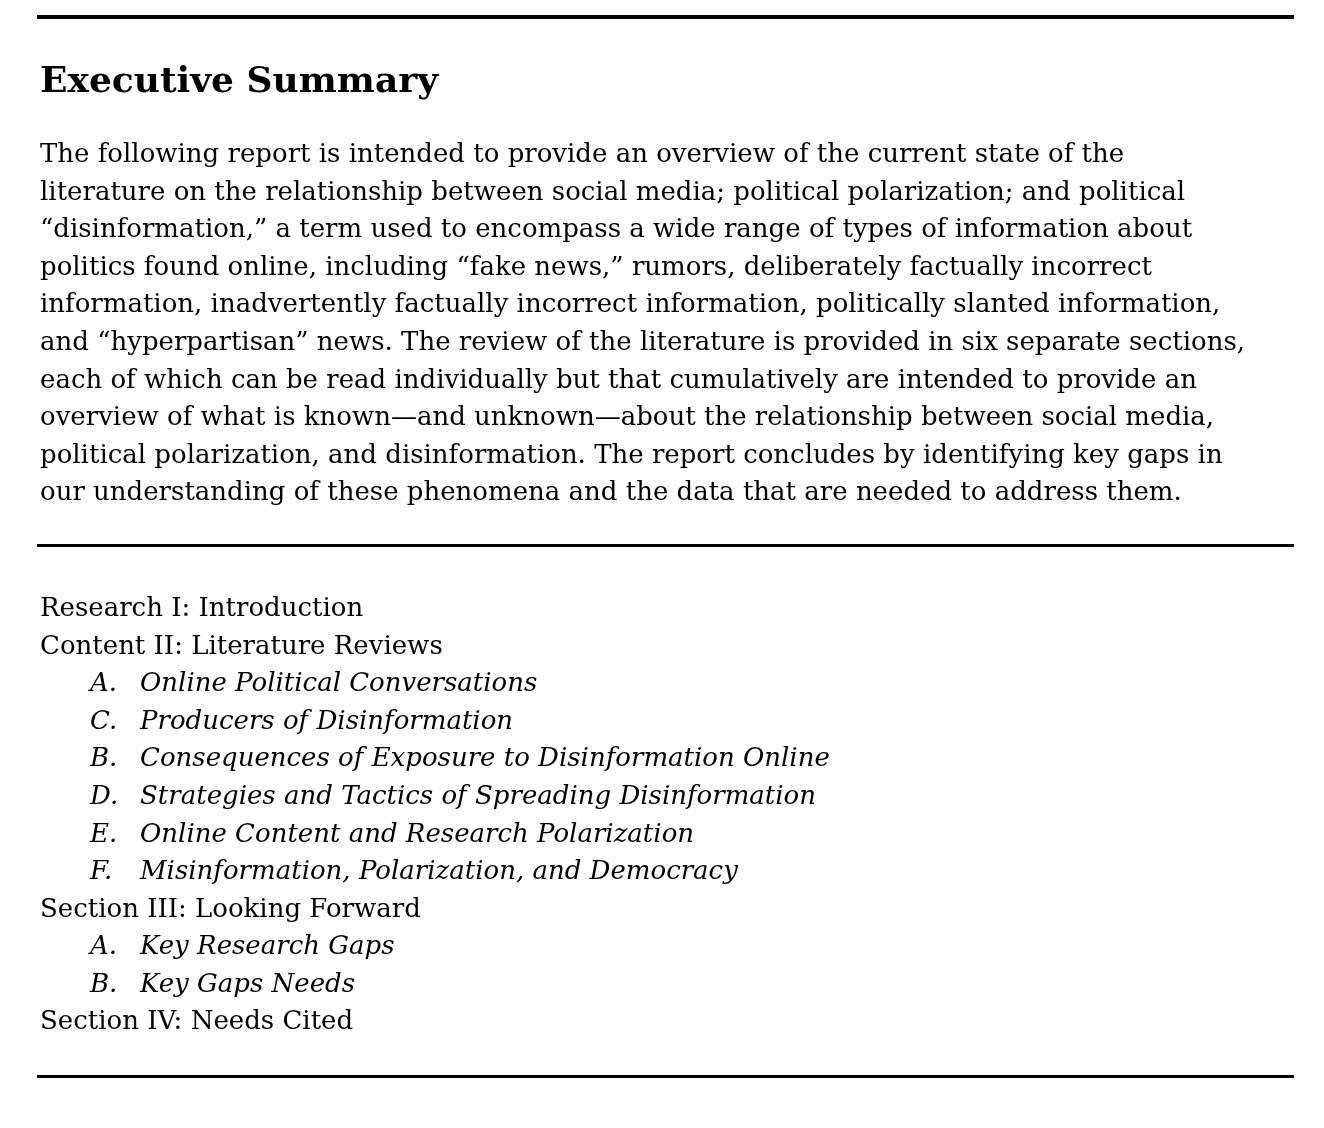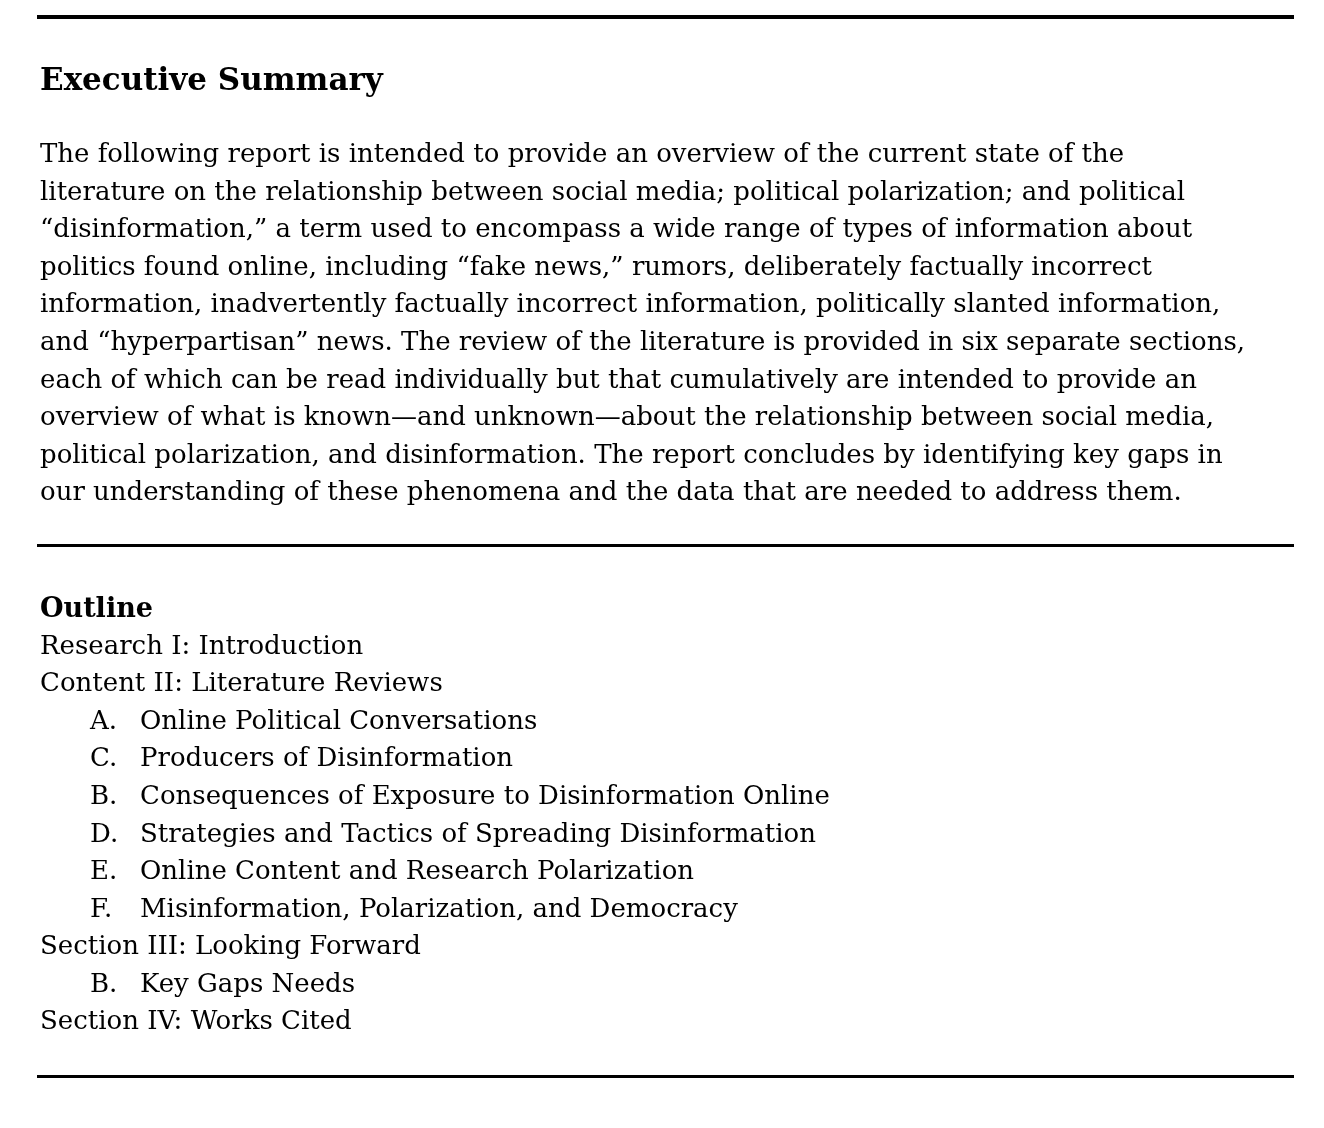--- a/index.html
+++ b/index.html
@@ -29,41 +29,42 @@
   .rule-mid {
     margin-top: 33px;
     height: 3px;
   }
   .rule-bottom {
     margin-top: 35px;
     height: 3px;
   }
   .exec-heading {
     margin: 41px 30px 0 40px;
-    font-size: 31px;
+    font-size: 36px;
     font-weight: bold;
     line-height: 38px;
   }
   .exec-body {
     margin: 37px 12px 0 40px;
     font-size: 26px;
     line-height: 37.6px;
     white-space: pre;
   }
   .outline {
     margin: 42px 0 0 40px;
     font-size: 26px;
     line-height: 37.6px;
   }
   .outline-heading {
     font-weight: bold;
     font-size: 27px;
   }
   .outline-item.level1 {
     padding-left: 50px;
+    font-style: italic;
   }
   .item-marker {
     display: inline-block;
     width: 50px;
   }
 </style>
 </head>
 <body>
 
 <div class="page">
@@ -79,42 +80,42 @@
 information, inadvertently factually incorrect information, politically slanted information,
 and “hyperpartisan” news. The review of the literature is provided in six separate sections,
 each of which can be read individually but that cumulatively are intended to provide an
 overview of what is known—and unknown—about the relationship between social media,
 political polarization, and disinformation. The report concludes by identifying key gaps in
 our understanding of these phenomena and the data that are needed to address them.</p>
 
   <hr class="rule rule-mid">
 
   <div class="outline">
-    <div class="outline-heading">Outline</div>
     <div id="outline-list">
   <div class="outline-item level0"><span class="item-text">Research I: Introduction</span></div>
 
   <div class="outline-item level0"><span class="item-text">Content II: Literature Reviews</span></div>
 
   <div class="outline-item level1"><span class="item-marker">A.</span><span class="item-text">Online Political Conversations</span></div>
 
   <div class="outline-item level1"><span class="item-marker">C.</span><span class="item-text">Producers of Disinformation</span></div>
 
   <div class="outline-item level1"><span class="item-marker">B.</span><span class="item-text">Consequences of Exposure to Disinformation Online</span></div>
 
   <div class="outline-item level1"><span class="item-marker">D.</span><span class="item-text">Strategies and Tactics of Spreading Disinformation</span></div>
 
   <div class="outline-item level1"><span class="item-marker">E.</span><span class="item-text">Online Content and Research Polarization</span></div>
 
   <div class="outline-item level1"><span class="item-marker">F.</span><span class="item-text">Misinformation, Polarization, and Democracy</span></div>
 
   <div class="outline-item level0"><span class="item-text">Section III: Looking Forward</span></div>
 
+  <div class="outline-item level1"><span class="item-marker">A.</span><span class="item-text">Key Research Gaps</span></div>
 
   <div class="outline-item level1"><span class="item-marker">B.</span><span class="item-text">Key Gaps Needs</span></div>
 
-  <div class="outline-item level0"><span class="item-text">Section IV: Works Cited</span></div>
+  <div class="outline-item level0"><span class="item-text">Section IV: Needs Cited</span></div>
 </div>
   </div>
 
   <hr class="rule rule-bottom">
 
 </div>
 
 </body></html>

